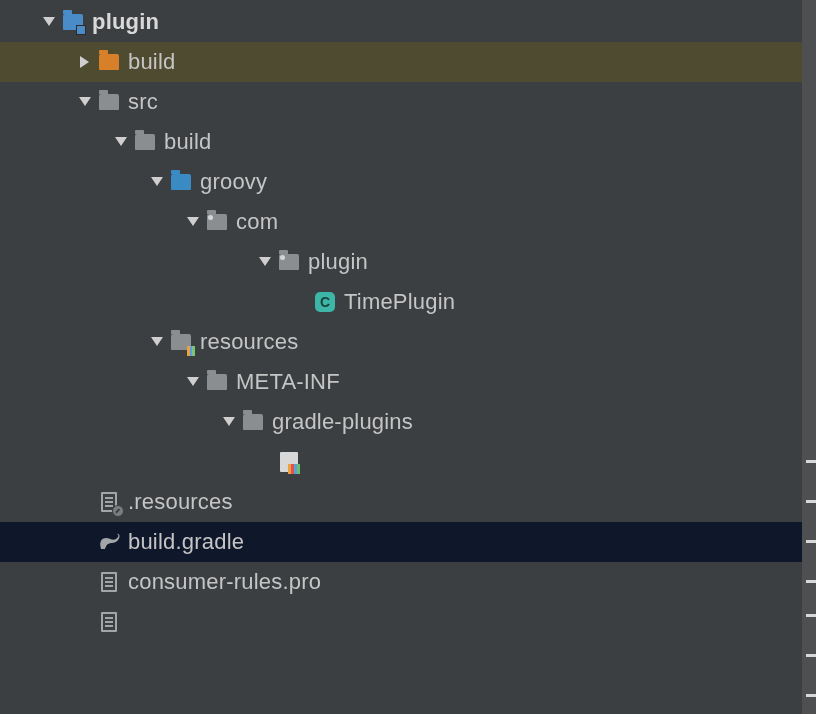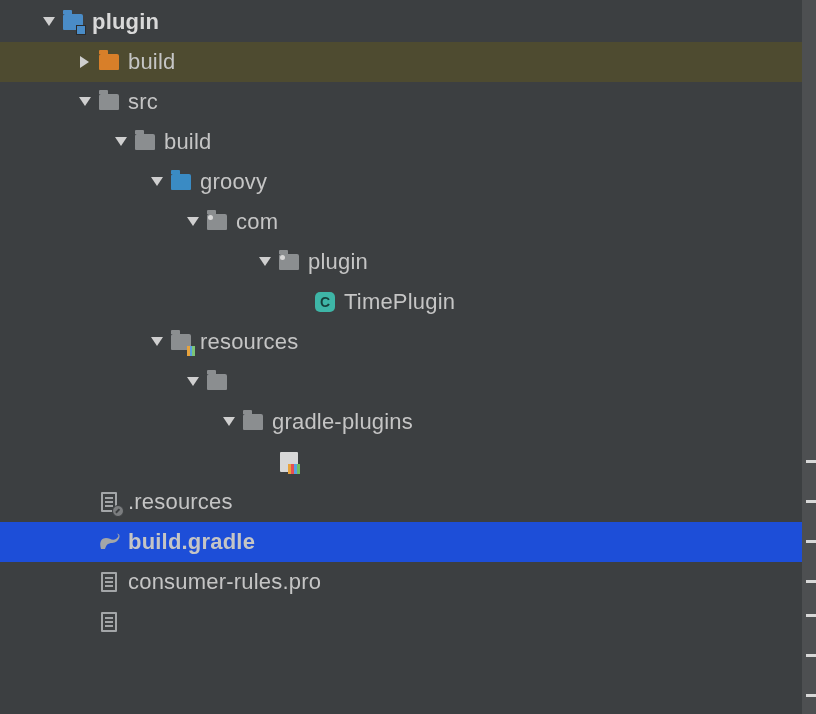--- a/index.html
+++ b/index.html
@@ -21,22 +21,21 @@
     align-items: center;
     height: 40px;
     white-space: nowrap;
     cursor: pointer;
     user-select: none;
   }
   .row.highlight-build {
     background: #4e4b30;
   }
   .row.highlight-select {
-    background: #1d4ed8;
-    font-weight: bold;
+    background: #0f172a;
   }
   .indent {
     flex: 0 0 auto;
   }
   .chevron {
     width: 26px;
     display: flex;
     justify-content: center;
     align-items: center;
     flex: 0 0 auto;
@@ -279,20 +278,21 @@
   <div class="row">
     <div class="indent" style="width:180px"></div>
     <div class="chevron">
       <svg width="12" height="10">
           <polygon points="0,0 12,0 6,9" fill="#cfcfcf"></polygon>
         </svg>
     </div>
     <div class="icon">
       <div class="folder gray"></div>
     </div>
+    <span class="label normal">META-INF</span>
   </div>
 
   <div class="row">
     <div class="indent" style="width:216px"></div>
     <div class="chevron">
       <svg width="12" height="10">
           <polygon points="0,0 12,0 6,9" fill="#cfcfcf"></polygon>
         </svg>
     </div>
     <div class="icon">

